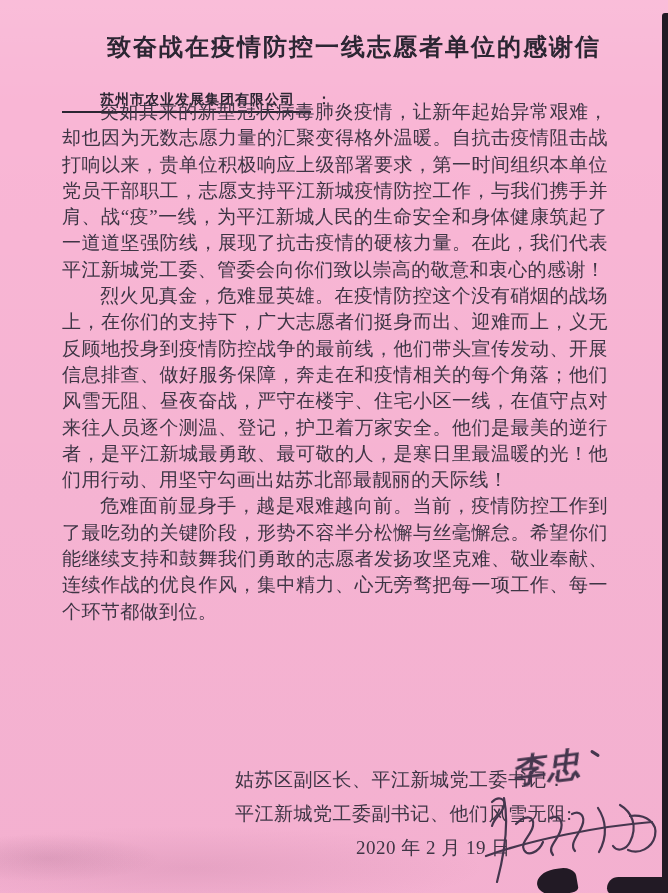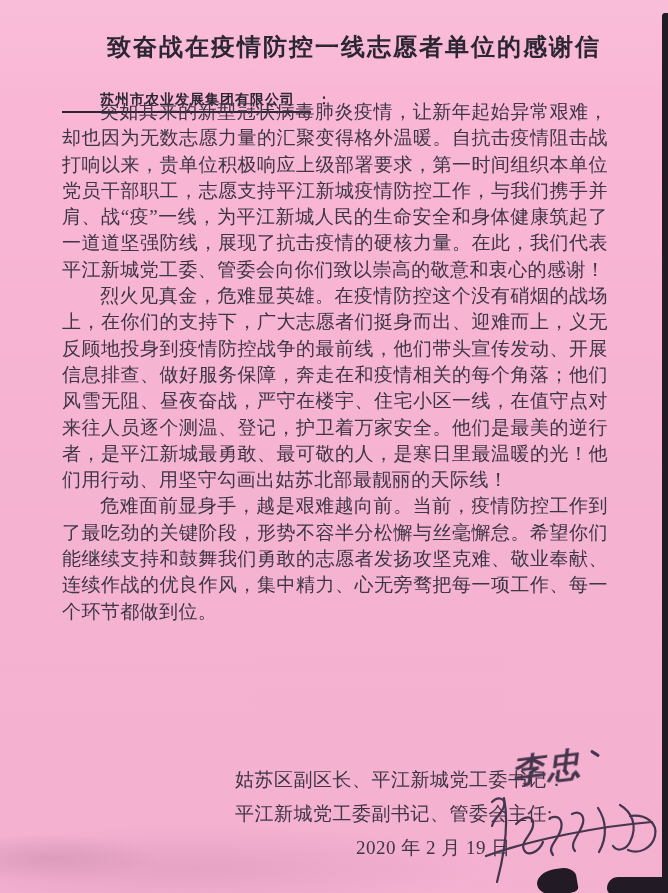--- a/index.html
+++ b/index.html
@@ -108,21 +108,21 @@
     <span class="recipient">苏州市农业发展集团有限公司</span><span class="colon">：</span>
   </div>
 
   <div class="body-text">
     <p>突如其来的新型冠状病毒肺炎疫情，让新年起始异常艰难，却也因为无数志愿力量的汇聚变得格外温暖。自抗击疫情阻击战打响以来，贵单位积极响应上级部署要求，第一时间组织本单位党员干部职工，志愿支持平江新城疫情防控工作，与我们携手并肩、战“疫”一线，为平江新城人民的生命安全和身体健康筑起了一道道坚强防线，展现了抗击疫情的硬核力量。在此，我们代表平江新城党工委、管委会向你们致以崇高的敬意和衷心的感谢！</p>
     <p>烈火见真金，危难显英雄。在疫情防控这个没有硝烟的战场上，在你们的支持下，广大志愿者们挺身而出、迎难而上，义无反顾地投身到疫情防控战争的最前线，他们带头宣传发动、开展信息排查、做好服务保障，奔走在和疫情相关的每个角落；他们风雪无阻、昼夜奋战，严守在楼宇、住宅小区一线，在值守点对来往人员逐个测温、登记，护卫着万家安全。他们是最美的逆行者，是平江新城最勇敢、最可敬的人，是寒日里最温暖的光！他们用行动、用坚守勾画出姑苏北部最靓丽的天际线！</p>
     <p>危难面前显身手，越是艰难越向前。当前，疫情防控工作到了最吃劲的关键阶段，形势不容半分松懈与丝毫懈怠。希望你们能继续支持和鼓舞我们勇敢的志愿者发扬攻坚克难、敬业奉献、连续作战的优良作风，集中精力、心无旁骛把每一项工作、每一个环节都做到位。</p>
   </div>
 
   <div class="closing-line role-1">姑苏区副区长、平江新城党工委书记：</div>
-  <div class="closing-line role-2">平江新城党工委副书记、管委会主任:</div>
+  <div class="closing-line role-2">平江新城党工委副书记、他们风雪无阻:</div>
   <div class="closing-line date-line">2020 年 2 月 19 日</div>
 
   <div class="sig-1">李忠</div>
   <div class="sig-1-flourish"></div>
 
   <svg class="sig-2" viewBox="0 0 190 94" aria-hidden="true">
     <path d="M14,10 C20,4 28,6 26,14 C24,22 16,26 14,34"></path>
     <path d="M26,6 C30,26 28,56 19,90"></path>
     <path d="M38,32 C48,22 57,24 55,34 C53,44 42,50 46,58 C50,65 61,60 65,50"></path>
     <path d="M72,26 C82,22 86,30 82,40 C78,50 69,56 75,63"></path>

